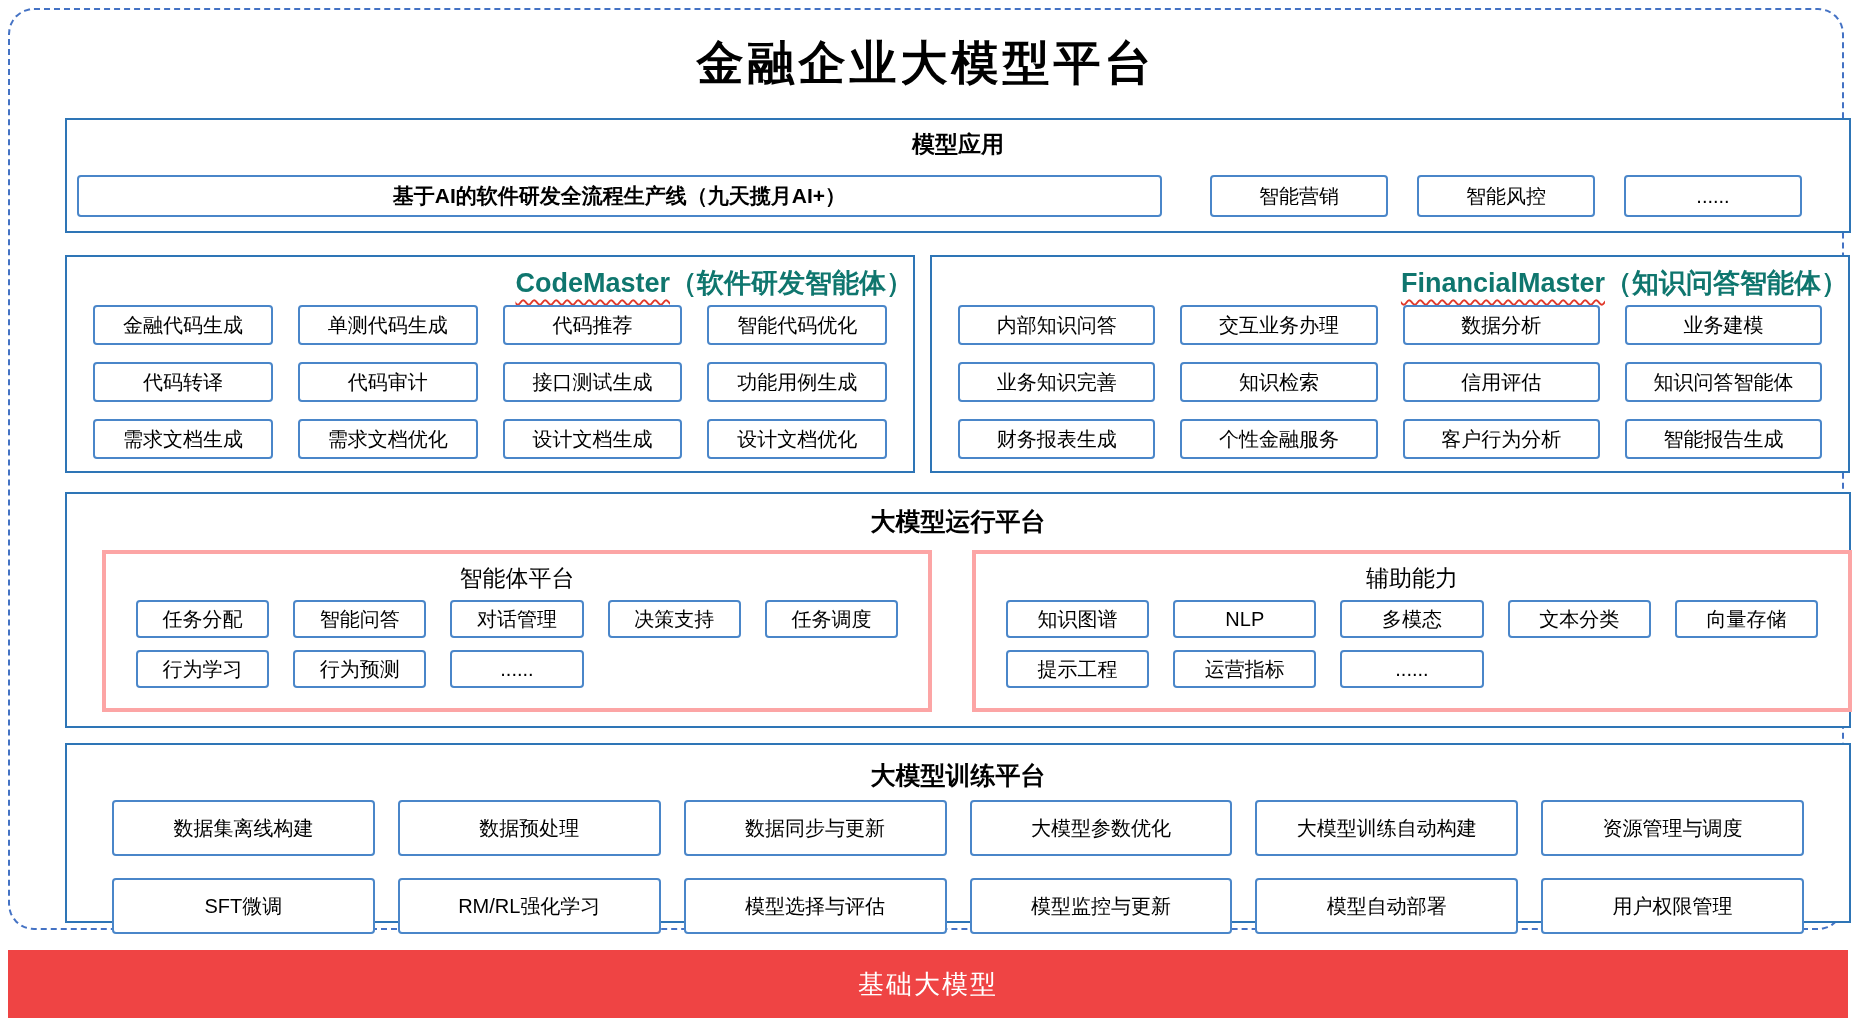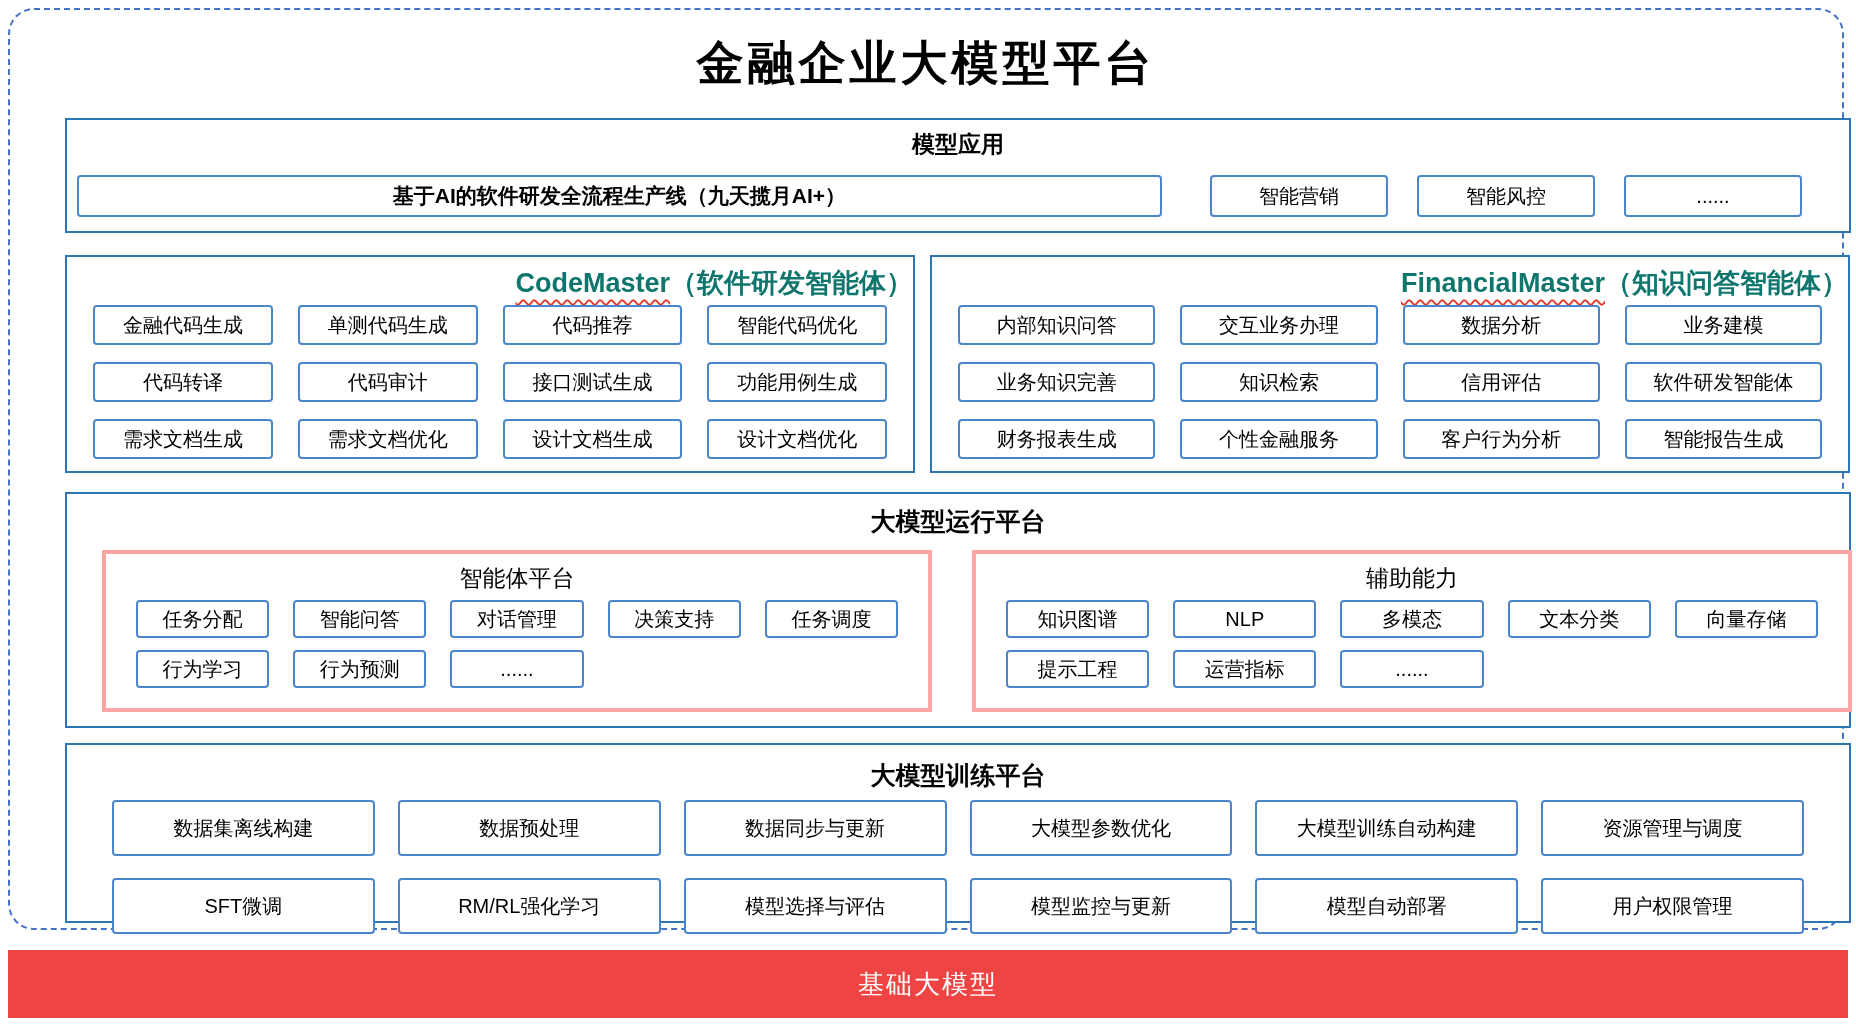--- a/index.html
+++ b/index.html
@@ -120,21 +120,21 @@
       </div>
       <div class="grid4">
 
       <div class="btn">内部知识问答</div>
           <div class="btn">交互业务办理</div>
           <div class="btn">数据分析</div>
           <div class="btn">业务建模</div>
           <div class="btn">业务知识完善</div>
           <div class="btn">知识检索</div>
           <div class="btn">信用评估</div>
-          <div class="btn">软件研发智能体</div>
+          <div class="btn">知识问答智能体</div>
           <div class="btn">财务报表生成</div>
           <div class="btn">个性金融服务</div>
           <div class="btn">客户行为分析</div>
           <div class="btn">智能报告生成</div>
         </div>
     </section>
 
     <section class="sec runtime-section">
       <div class="sec-header">大模型运行平台</div>
 

